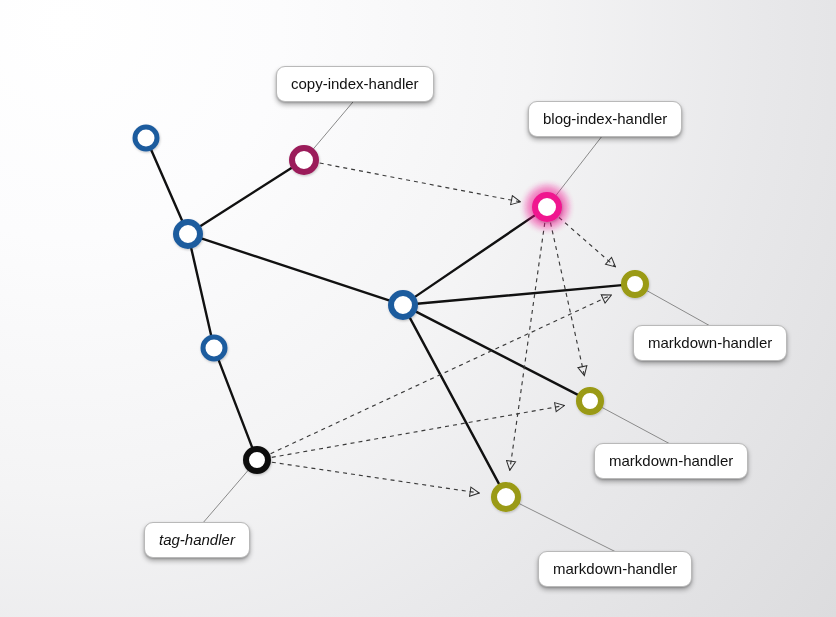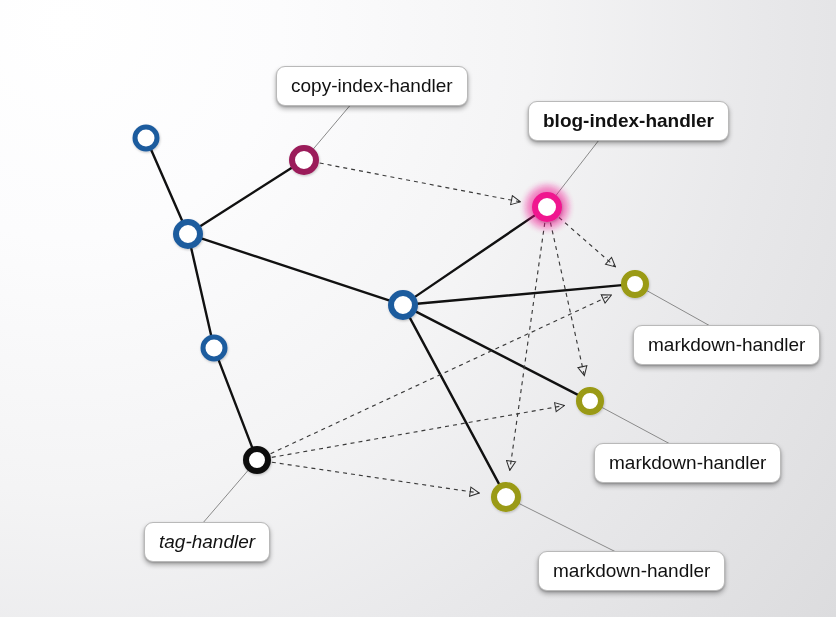--- a/index.html
+++ b/index.html
@@ -16,21 +16,21 @@
   #graph-svg {
     position: absolute; left: 0; top: 0;
     width: 836px; height: 617px;
   }
   .label-box {
     position: absolute;
     background: #ffffff;
     border: 1px solid #b9b9b9;
     border-radius: 9px;
     box-shadow: 0 3px 5px rgba(0,0,0,0.30), 0 1px 2px rgba(0,0,0,0.18);
-    font-size: 19px;
+    font-size: 15px;
     color: #111111;
     line-height: 1;
     padding: 9px 14px 10px 14px;
     white-space: nowrap;
     box-sizing: border-box;
   }
 </style>
 </head>
 <body>
 
@@ -88,19 +88,19 @@
         <circle cx="403" cy="305" r="12" fill="#ffffff" stroke="#1f5c9e" stroke-width="6" filter="url(#nodeshadow)"></circle>
         <circle cx="635" cy="284" r="11" fill="#ffffff" stroke="#9a9a12" stroke-width="6" filter="url(#nodeshadow)"></circle>
         <circle cx="214" cy="348" r="11" fill="#ffffff" stroke="#1f5c9e" stroke-width="5" filter="url(#nodeshadow)"></circle>
         <circle cx="590" cy="401" r="11" fill="#ffffff" stroke="#9a9a12" stroke-width="6" filter="url(#nodeshadow)"></circle>
         <circle cx="257" cy="460" r="11" fill="#ffffff" stroke="#0a0a0a" stroke-width="6" filter="url(#nodeshadow)"></circle>
         <circle cx="506" cy="497" r="12" fill="#ffffff" stroke="#9a9a12" stroke-width="6" filter="url(#nodeshadow)"></circle>
       </g>
   </svg>
   <div id="label-layer">
       <div class="label-box" style="left: 276px; top: 66px;">copy-index-handler</div>
-      <div class="label-box" style="left: 528px; top: 101px; font-weight: bold;">blog-index-handler</div>
+      <div class="label-box" style="left: 528px; top: 101px;">blog-index-handler</div>
       <div class="label-box" style="left: 633px; top: 325px;">markdown-handler</div>
       <div class="label-box" style="left: 594px; top: 443px;">markdown-handler</div>
       <div class="label-box" style="left: 538px; top: 551px;">markdown-handler</div>
       <div class="label-box" style="left: 144px; top: 522px; font-style: italic;">tag-handler</div>
     </div>
 </div>
 
 </body></html>

